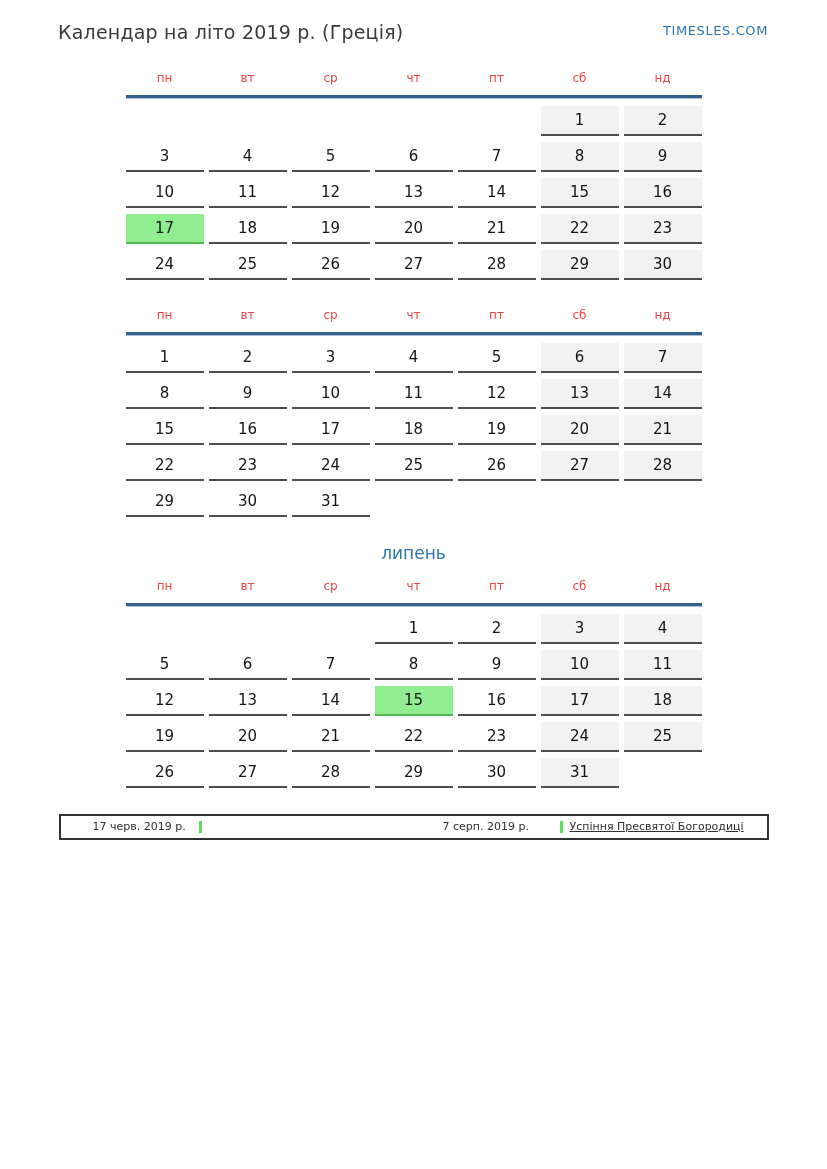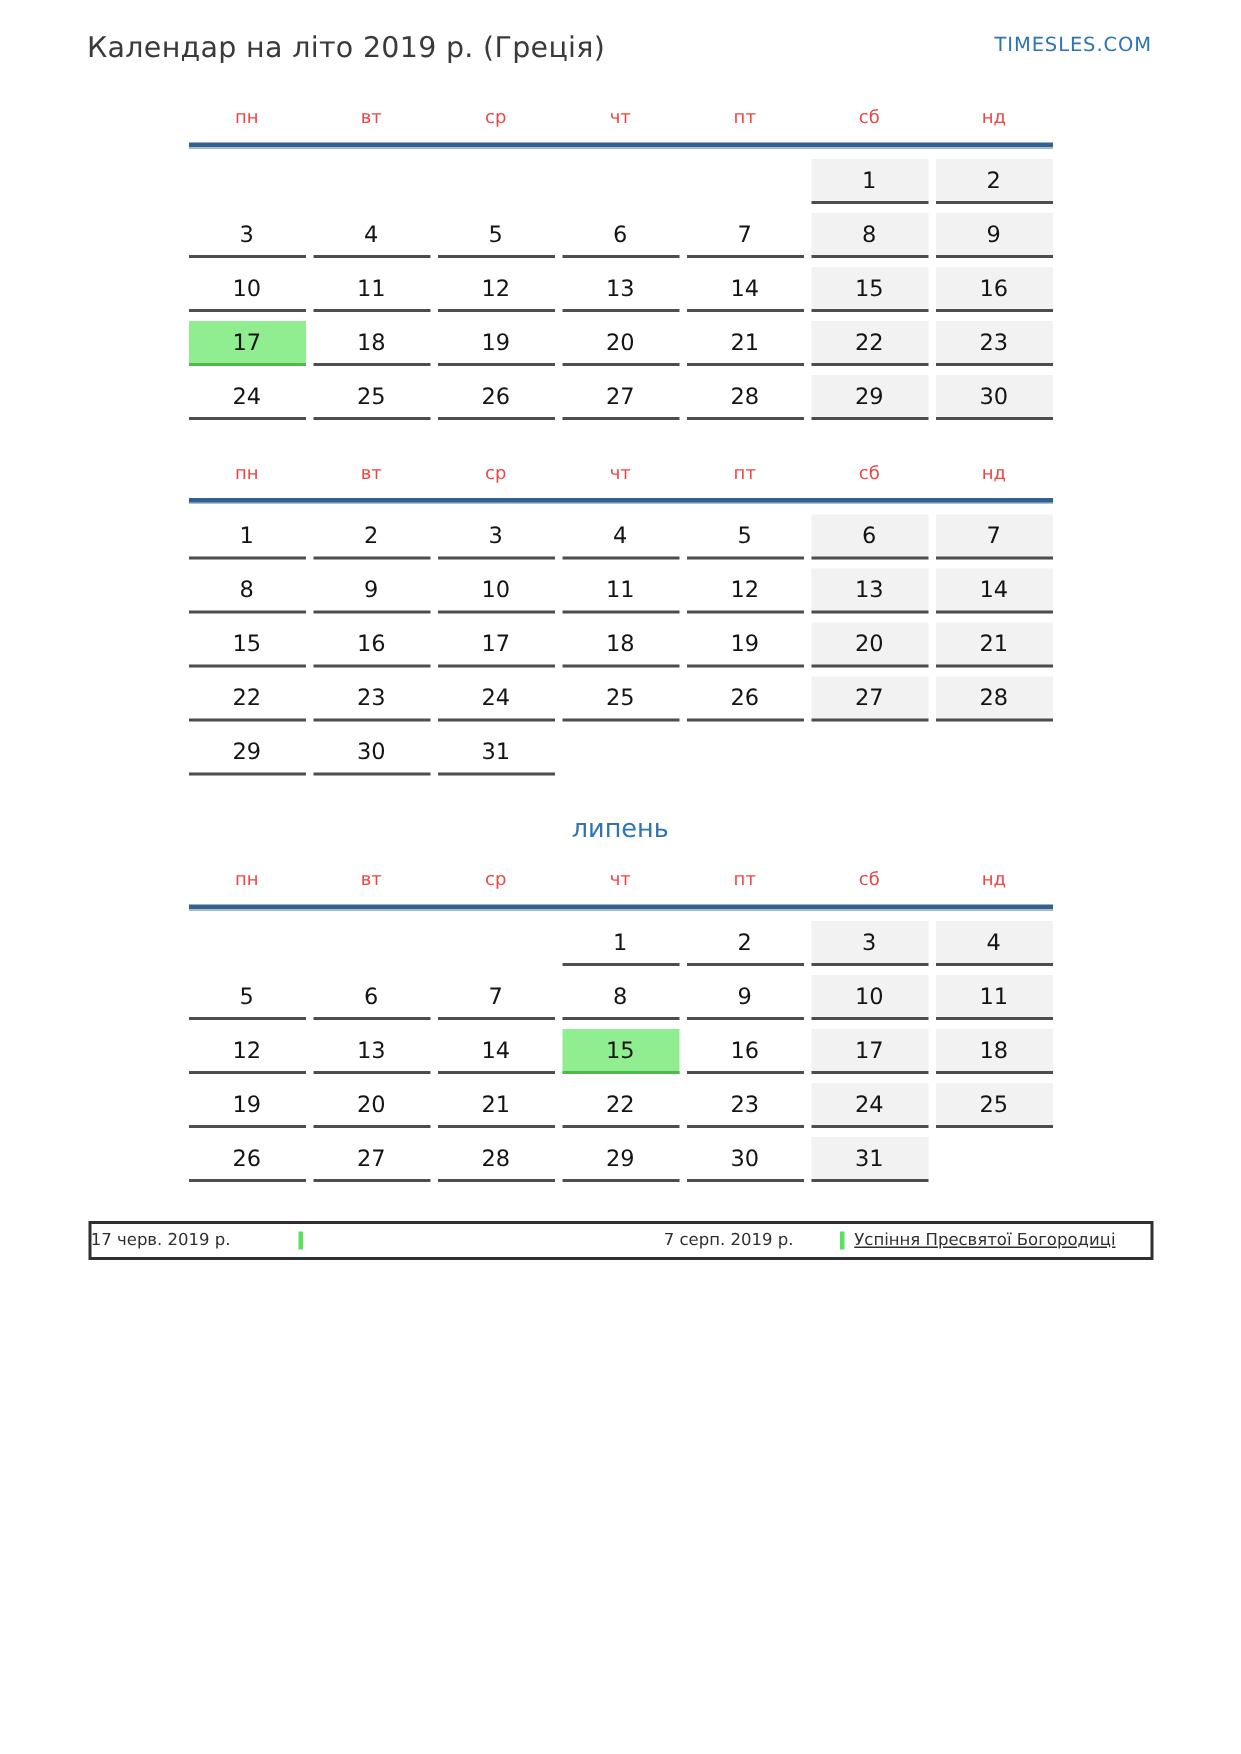--- a/index.html
+++ b/index.html
@@ -94,21 +94,21 @@
     color: #2f2f2f;
   }
   .legend-box span { position: absolute; top: 0; line-height: 22px; white-space: nowrap; }
   .legend-bar {
     position: absolute;
     top: 5px;
     width: 3px;
     height: 12px;
     background: var(--legend-green, #5ce05c);
   }
-  .ld1 { left: 0; }
+  .ld1 { left: 32px; }
   .lb1 { left: 138px; }
   .ll1 { left: 147px; }
   .ld2 { left: 382px; }
   .lb2 { left: 499px; }
   .ll2 { left: 509px; text-decoration: underline; }
 </style>
 </head>
 <body>
 
 <div class="page-header">

